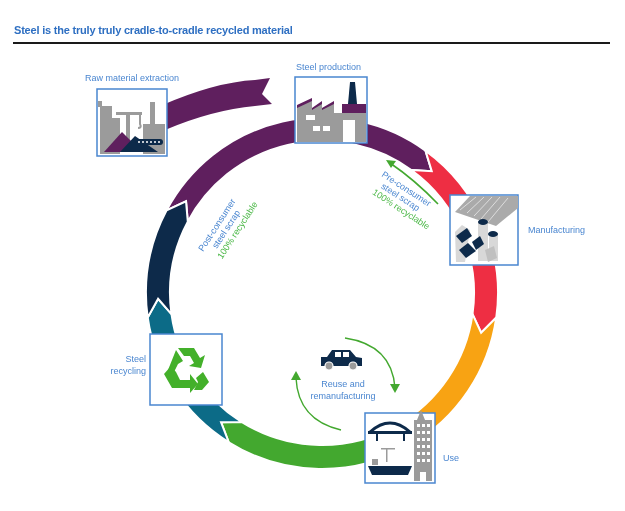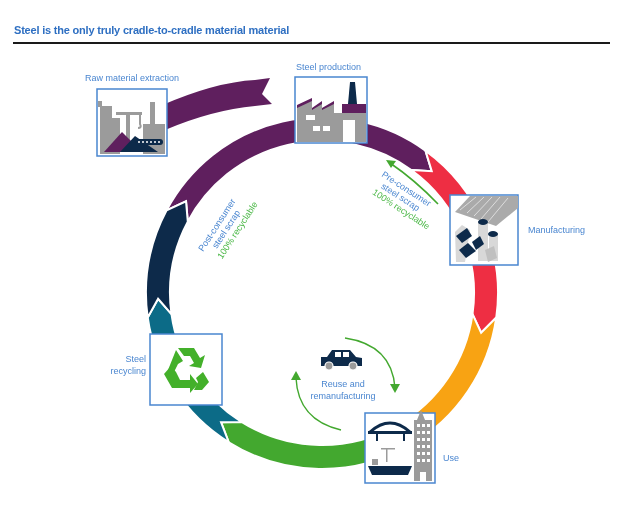--- a/index.html
+++ b/index.html
@@ -8,21 +8,21 @@
     .title { position: absolute; left: 14px; top: 24px; font-size: 11px; font-weight: bold;
              color: #2e6fc2; letter-spacing: -0.2px; }
     .rule { position: absolute; left: 13px; top: 42px; width: 597px; height: 2px; background: #1a1a1a; }
     svg.diagram { position: absolute; left: 0; top: 0; }
     .lbl { font-family: "Liberation Sans", sans-serif; font-size: 9px; fill: #4a86d0; }
     .lbl-green { font-family: "Liberation Sans", sans-serif; font-size: 9px; fill: #4cb848; }
   </style>
 </head>
 <body>
 
-<div class="title">Steel is the only truly cradle-to-cradle material material</div>
+<div class="title">Steel is the truly truly cradle-to-cradle recycled material</div>
 <div class="rule"></div>
 
 <svg class="diagram" width="625" height="511" viewBox="0 0 625 511">
 
   <g id="ring">
       <path d="M166.6012236568289,210.37300494968315 A176,176 0 0 1 425.45020440347525,150.61300899000923 L431.73741944285274,171.12424862170735 L411.3433583484559,170.02941685500798 A152,152 0 0 0 187.79196588544312,221.64032245654454 L186.03783810097318,201.2923638307975 Z" fill="#5f1f5e" stroke="#ffffff" stroke-width="2"></path>
       <path d="M425.45020440347525,150.61300899000923 A176,176 0 0 1 496.2871800985164,317.4944657689715 L481.12849910926343,332.6751908783455 L472.5207464487187,314.15431134592995 A152,152 0 0 0 411.3433583484559,170.02941685500798 L431.73741944285274,171.12424862170735 Z" fill="#ee2e43" stroke="#ffffff" stroke-width="2"></path>
       <path d="M496.2871800985164,317.4944657689715 A176,176 0 0 1 410,445.42047106606117 L388.70480946443126,442.82145505338656 L398,424.63586137523464 A152,152 0 0 0 472.5207464487187,314.15431134592995 L481.12849910926343,332.6751908783455 Z" fill="#f8a313" stroke="#ffffff" stroke-width="2"></path>
       <path d="M410,445.42047106606117 A176,176 0 0 1 228.73420949495596,442.256464923531 L221.03151804659205,422.23376359150245 L241.45227183655288,421.9033106157768 A152,152 0 0 0 398,424.63586137523464 L388.70480946443126,442.82145505338656 Z" fill="#43a82f" stroke="#ffffff" stroke-width="2"></path>
       <path d="M228.73420949495596,442.256464923531 A176,176 0 0 1 147.71281990148364,317.49446576897157 L158.0999043688683,298.72351745921014 L171.47925355128132,314.15431134593 A152,152 0 0 0 241.45227183655288,421.9033106157768 L221.03151804659205,422.23376359150245 Z" fill="#0c6b87" stroke="#ffffff" stroke-width="2"></path>

